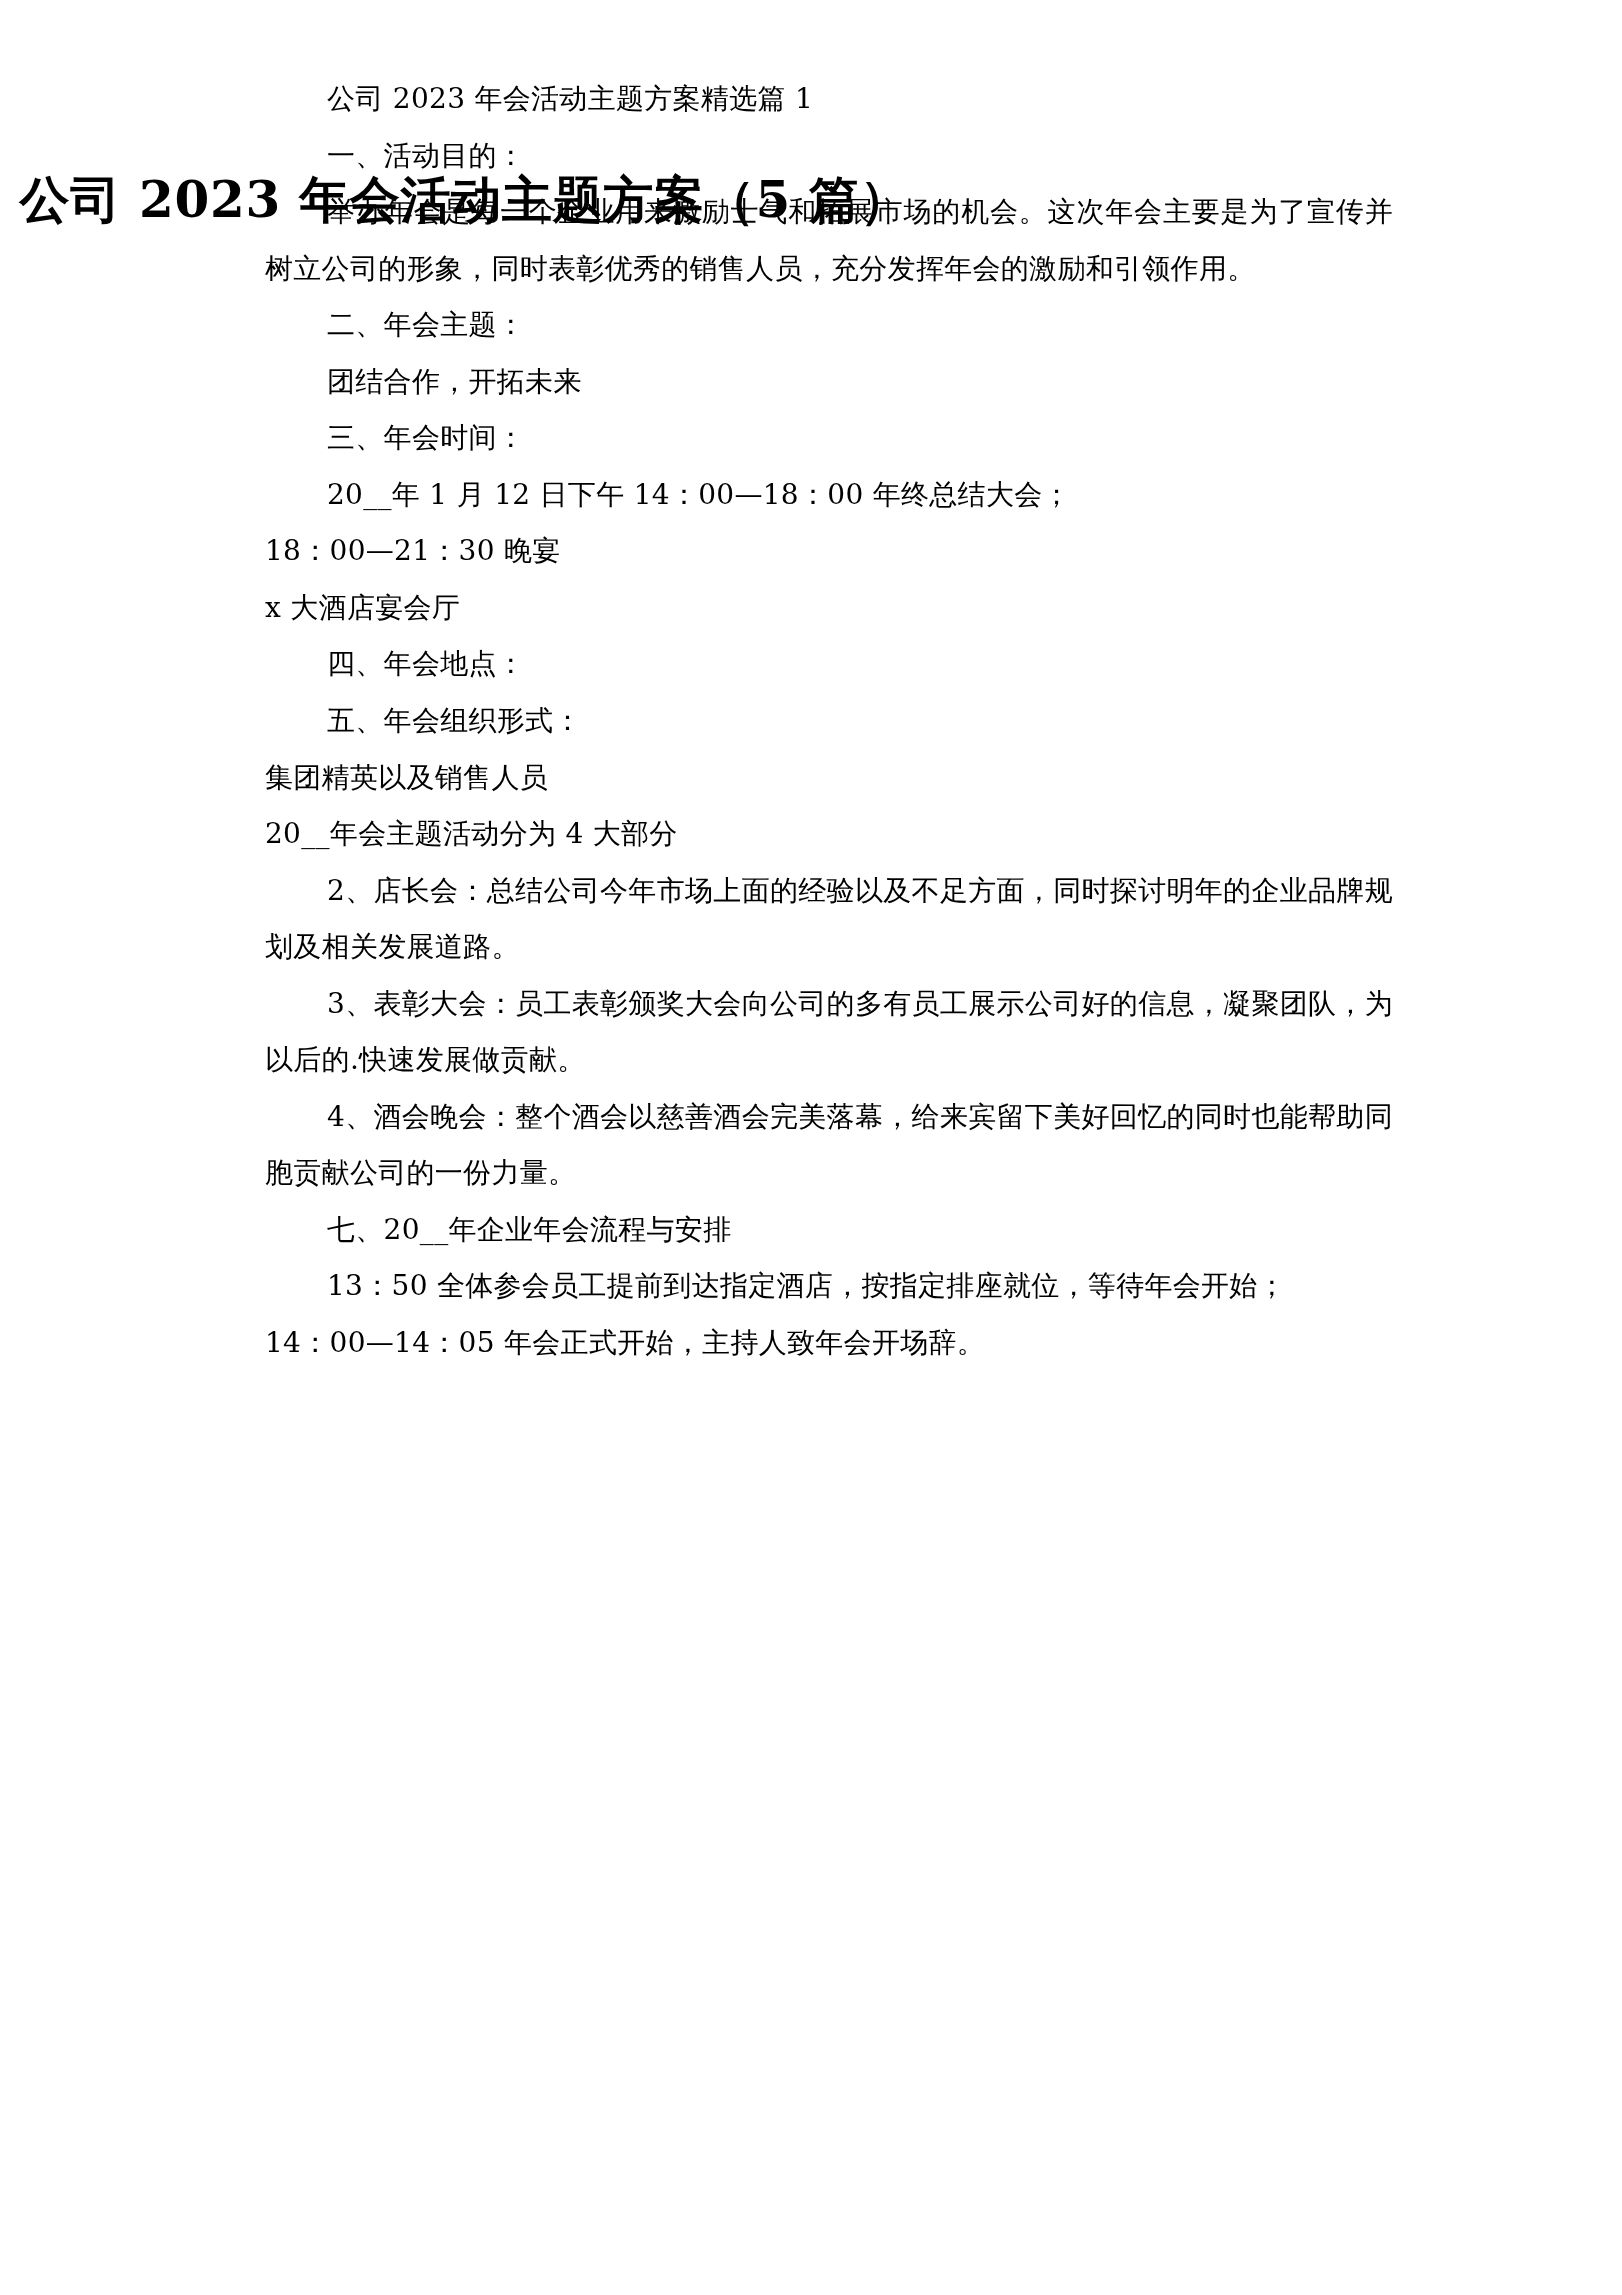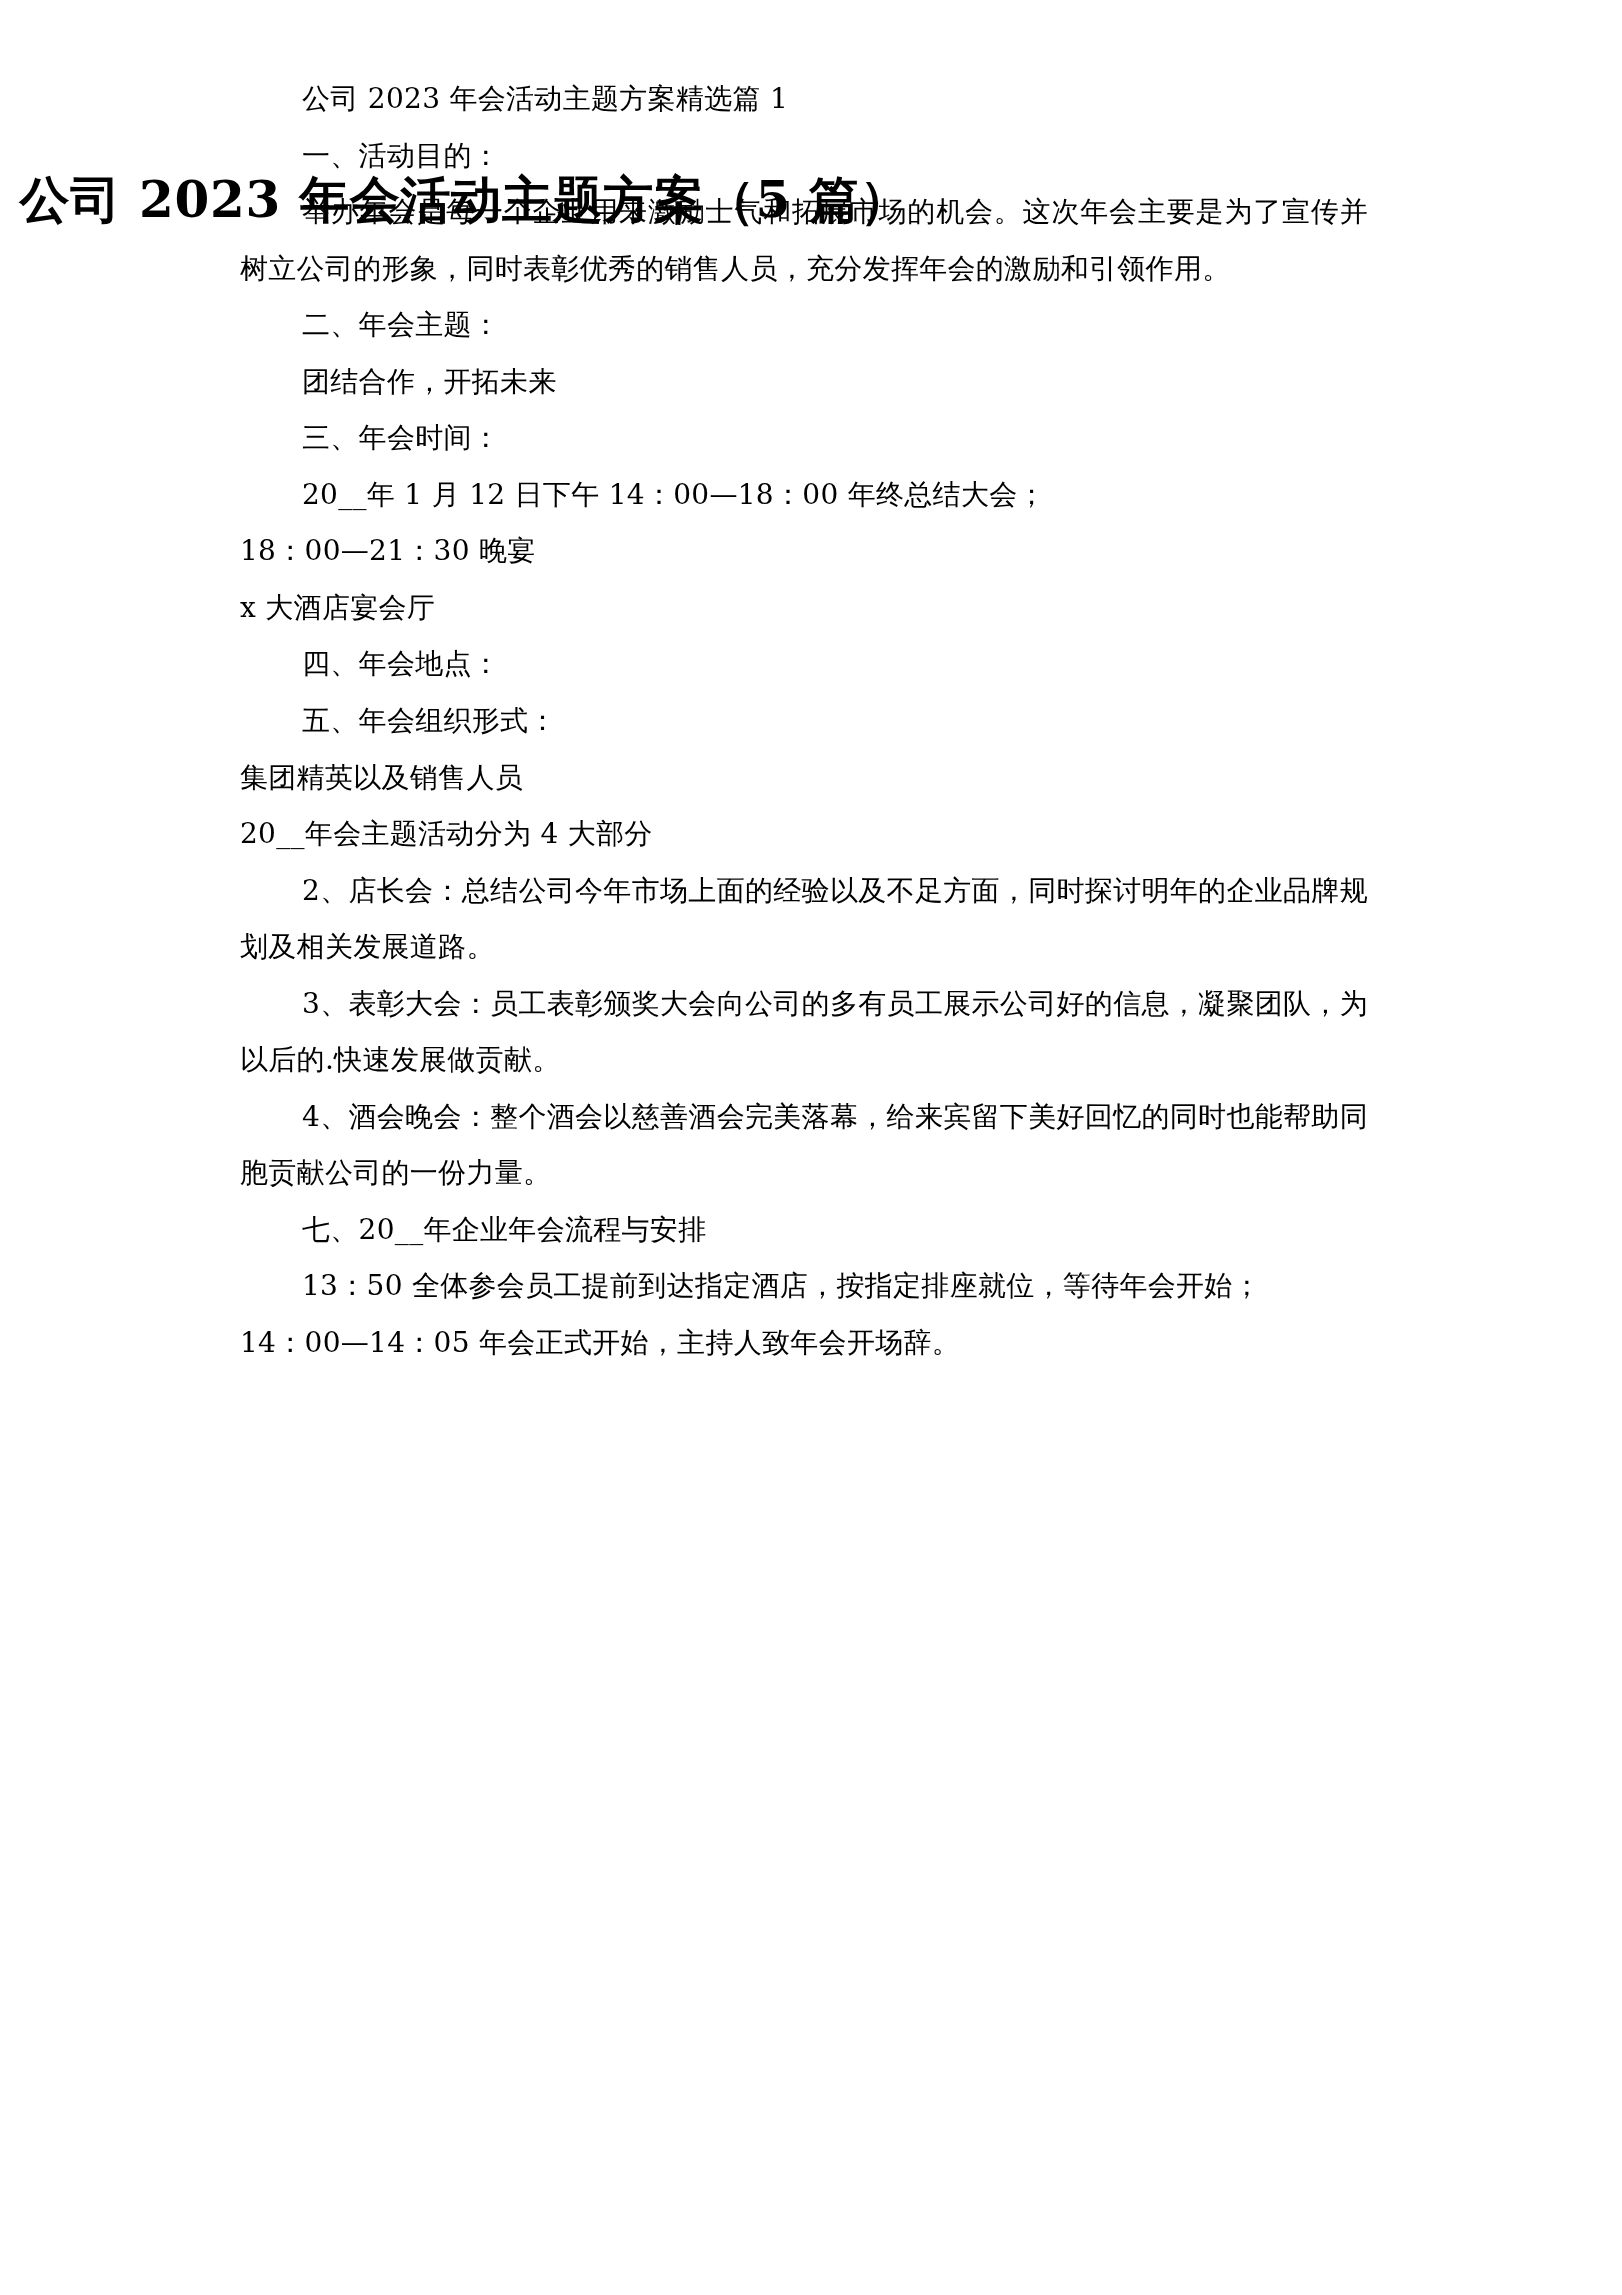--- a/index.html
+++ b/index.html
@@ -16,21 +16,21 @@
     background: #ffffff;
     box-sizing: border-box;
     overflow: hidden;
     font-family: "DejaVu Serif", "Liberation Serif", serif;
     color: #000000;
   }
 
   
   .content {
     position: absolute;
-    left: 240px;
+    left: 265px;
     top: 0;
     width: 1128px;   
   }
 
   
   .doc-title {
     margin: 0;
     padding: 0;
     font-size: 50px;
     font-weight: bold;

